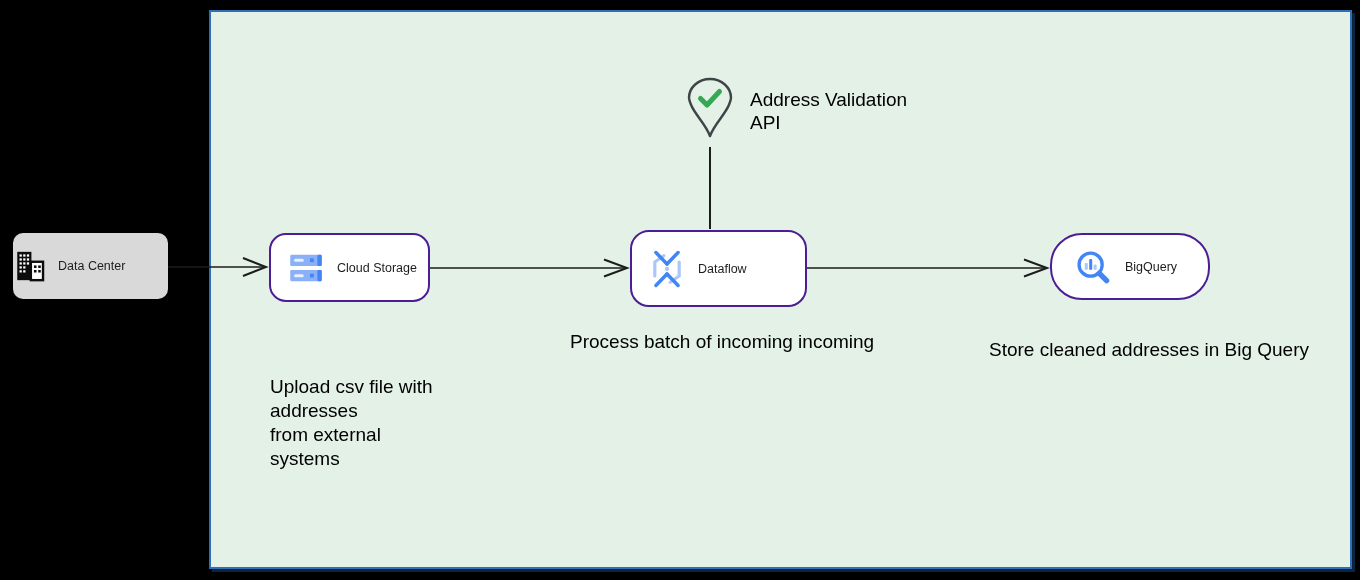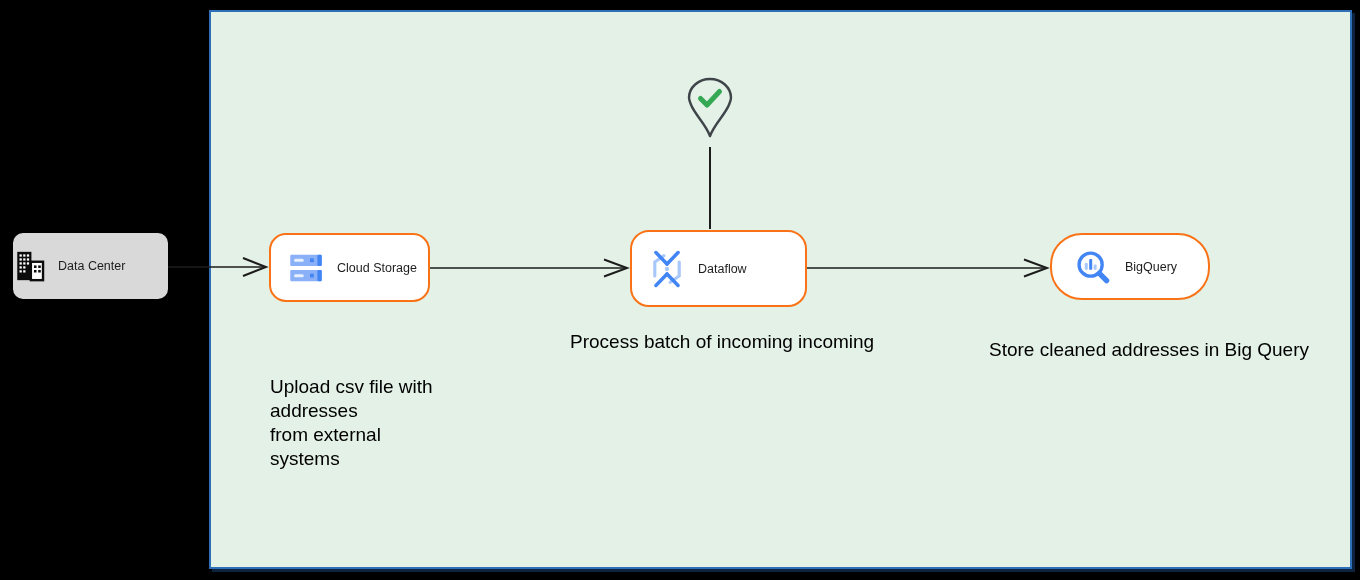--- a/index.html
+++ b/index.html
@@ -25,21 +25,21 @@
     width: 1360px; height: 580px;
     z-index: 2;
     pointer-events: none;
   }
   .node {
     position: absolute;
     display: flex;
     align-items: center;
     box-sizing: border-box;
     background: #ffffff;
-    border: 2px solid #f97316;
+    border: 2px solid #4c1d95;
     z-index: 3;
   }
   .node .label {
     font-size: 12.5px;
     color: #1d1d1d;
     white-space: nowrap;
   }
   .node-datacenter {
     left: 13px; top: 233px; width: 155px; height: 66px;
     background: #d9d9d9; border: none; border-radius: 10px;
@@ -184,20 +184,22 @@
       <rect x="12.4" y="10.4" width="1.9" height="3.4" rx="0.6" fill="#a8c7fa"></rect>
     </svg>
     <span class="label">BigQuery</span>
   </div>
 
   <div class="marker">
     <svg class="pin" width="46" height="62" viewBox="0 0 46 62">
       <path d="M23,59 C19,47.5 7.5,37 3.9,27.5 C2.6,24.3 2,22.8 2,20.8 C2,10.4 11.4,2 23,2 C34.6,2 44,10.4 44,20.8 C44,22.8 43.4,24.3 42.1,27.5 C38.5,37 27,47.5 23,59 Z" stroke="#3f4449" stroke-width="2.4" fill="none" stroke-linejoin="round"></path>
       <path d="M13.5,21.5 L20,28 L32.5,14.5" stroke="#34a853" stroke-width="5" fill="none" stroke-linecap="round" stroke-linejoin="round"></path>
     </svg>
+    <span class="marker-label">Address Validation
+API</span>
   </div>
 
   <div class="note note-cloudstorage">Upload csv file with
 addresses
 from external
 systems</div>
   <div class="note note-dataflow">Process batch of incoming incoming</div>
   <div class="note note-bigquery">Store cleaned addresses in Big Query</div>
 
 </div>

